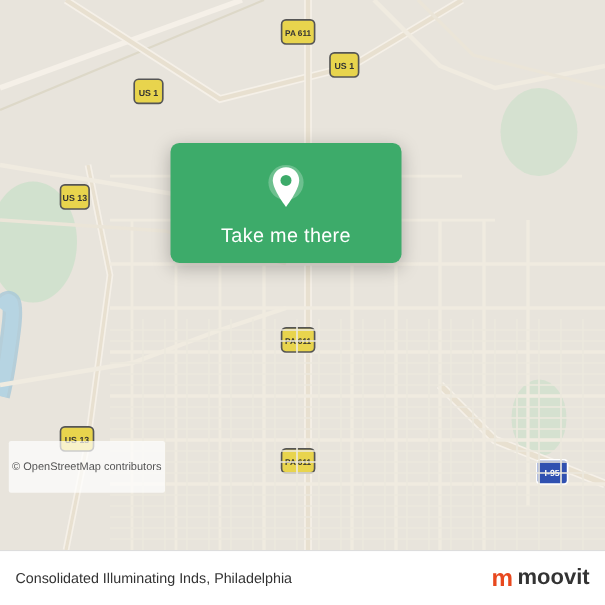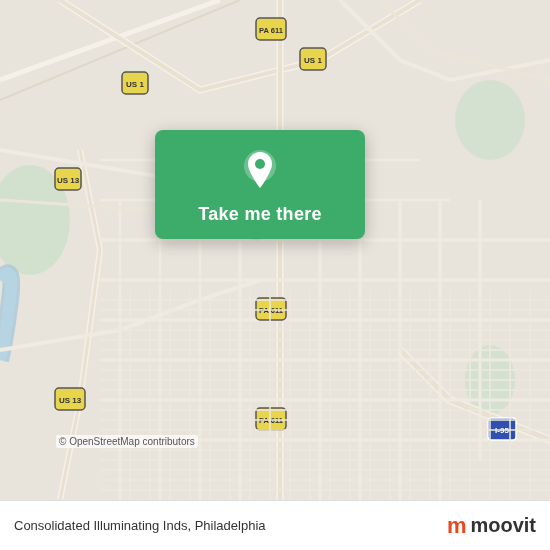--- a/index.html
+++ b/index.html
@@ -47,21 +47,21 @@
       width: 44px;
       height: 44px;
       margin-bottom: 12px;
     }
 
     #take-me-there-btn {
       background: transparent;
       border: none;
       color: white;
       font-size: 18px;
-      font-weight: bold;
+      font-weight: normal;
       cursor: pointer;
       letter-spacing: 0.3px;
     }
 
     
     #bottom-bar {
       width: 550px;
       height: 50px;
       background: white;
       display: flex;
@@ -94,23 +94,22 @@
       color: #333;
     }
 
     #copyright-text {
       position: absolute;
       bottom: 52px;
       left: 8px;
       font-size: 10px;
       color: #555;
       background: rgba(255,255,255,0.7);
-      padding: 1px 3px;
+      padding: 18px 3px;
       border-radius: 2px;
-      margin-left: 48px;
     }
   </style>
 </head>
 <body>
 
 <div id="map-container">
 
   <svg id="map-svg" viewBox="0 0 550 500" xmlns="http://www.w3.org/2000/svg">
 
     <rect width="550" height="500" fill="#e8e4dc"></rect>

